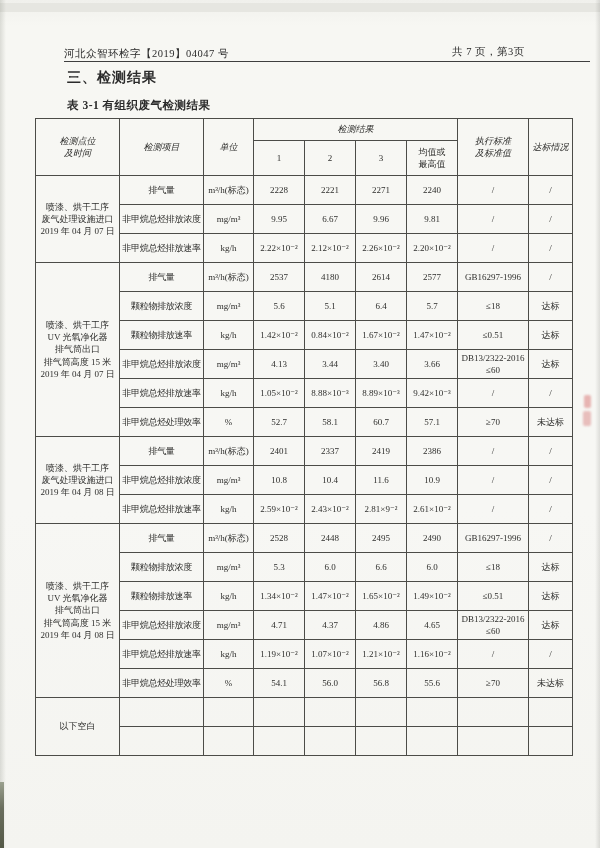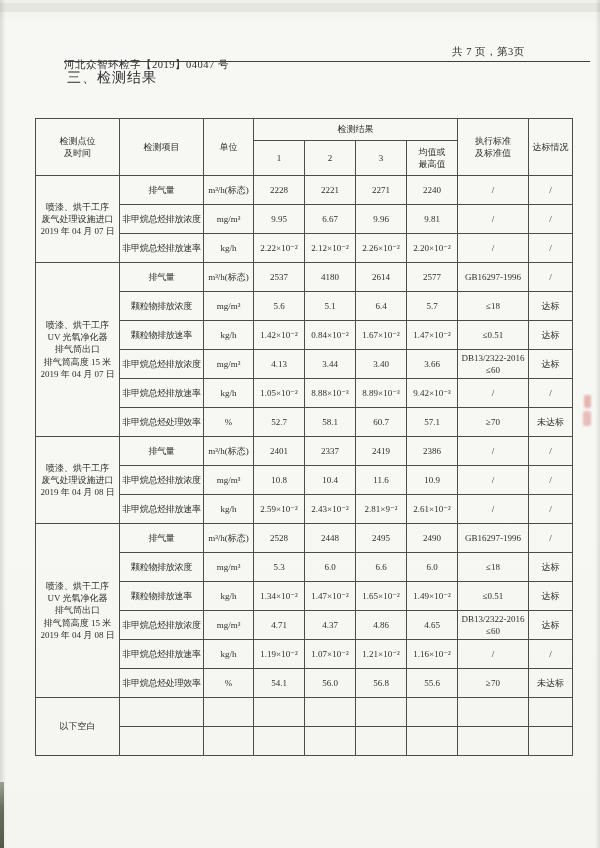--- a/index.html
+++ b/index.html
@@ -21,40 +21,40 @@
     background:linear-gradient(90deg,rgba(90,95,82,0.18),rgba(0,0,0,0)); }
   .scan-right-strip { position:absolute; top:0; right:0; width:5px; height:848px;
     background:linear-gradient(270deg,rgba(60,60,55,0.14),rgba(0,0,0,0)); }
   .scan-left-dark { position:absolute; left:0; bottom:0; width:4px; height:66px;
     background:linear-gradient(180deg,#9aa08e,#6a6e5e 40%,#545947); }
   .red-smudge-a { position:absolute; left:584px; top:395px; width:7px; height:13px;
     background:rgba(205,70,70,0.38); border-radius:2px; filter:blur(1px); }
   .red-smudge-b { position:absolute; left:583px; top:411px; width:8px; height:15px;
     background:rgba(200,60,60,0.30); border-radius:2px; filter:blur(1px); }
 
-  .doc-number { position:absolute; top:58px; left:64px; font-size:10.5px; letter-spacing:0.5px; }
+  .doc-number { position:absolute; top:47px; left:64px; font-size:10.5px; letter-spacing:0.5px; }
   .page-info { position:absolute; top:45px; left:430px; font-size:10.5px; letter-spacing:0.5px;margin-left:22px; }
   .header-rule { position:absolute; top:61px; left:64px; width:526px; border-top:1.3px solid #3f3f3f; }
 
-  .section-title { position:absolute; top:69px; left:67px; font-size:14px; font-weight:normal; letter-spacing:1px; }
+  .section-title { position:absolute; top:69px; left:67px; font-size:14px; font-weight:bold; letter-spacing:1px; }
   .table-caption { position:absolute; top:98px; left:67px; font-size:11.5px; font-weight:bold; letter-spacing:0.5px; }
 
   table#main-table {
     position:absolute; top:118px; left:35px; width:537px;
     border-collapse:collapse; table-layout:fixed;
   }
   #main-table th, #main-table td {
     border:1px solid #4c4c48;
     text-align:center; vertical-align:middle;
     font-size:9px; font-weight:normal;
     padding:0 1px;
     line-height:1.35;
     color:#2e2e2c;
   }
-  #main-table thead tr.h1 th { height:22px; }
+  #main-table thead tr.h1 th { height:22px;font-style:italic; }
   #main-table thead tr.h2 th { height:35px; }
   #main-table tbody tr { height:29px; }
   .pre { white-space:pre-line; }
   td.point { font-size:9px; line-height:1.55; white-space:pre-line; }
   td.std { white-space:pre-line; font-size:8.5px; }
   td.unit { font-size:8.5px; }
   td.item { font-size:9px; letter-spacing:-0.3px; }
 </style>
 </head>
 <body>
@@ -65,20 +65,21 @@
   <div class="scan-right-strip"></div>
   <div class="scan-left-dark"></div>
   <div class="red-smudge-a"></div>
   <div class="red-smudge-b"></div>
 
   <div class="doc-number">河北众智环检字【2019】04047 号</div>
   <div class="page-info">共 7 页，第3页</div>
   <div class="header-rule"></div>
 
   <div class="section-title">三、检测结果</div>
+  <div class="table-caption">表 3-1 有组织废气检测结果</div>
 
   <table id="main-table">
     <colgroup>
       <col style="width:84px">
         <col style="width:84px">
         <col style="width:50px">
       <col style="width:51px">
         <col style="width:51px">
         <col style="width:51px">
       <col style="width:51px">

